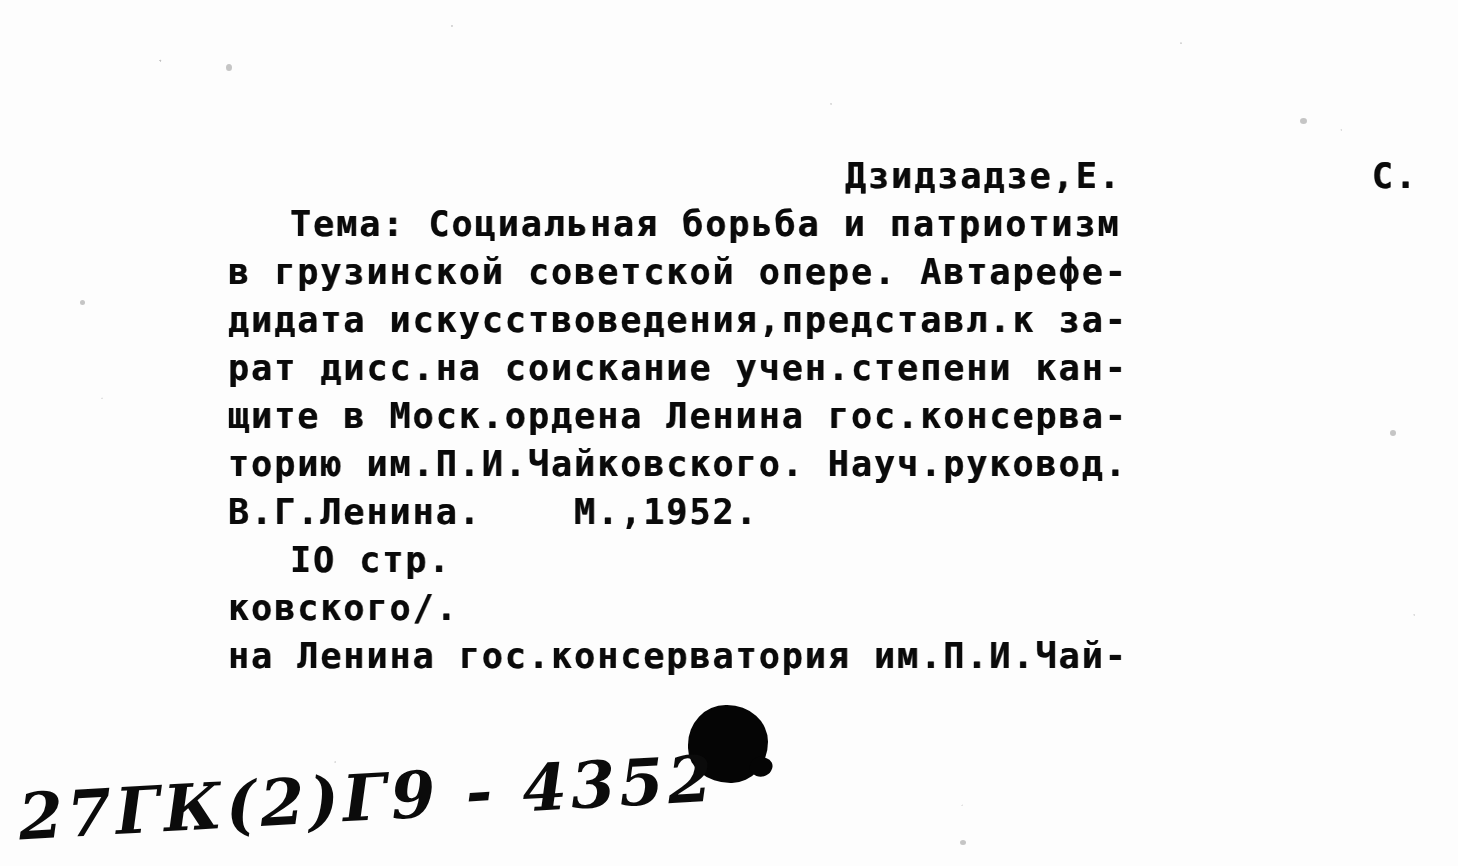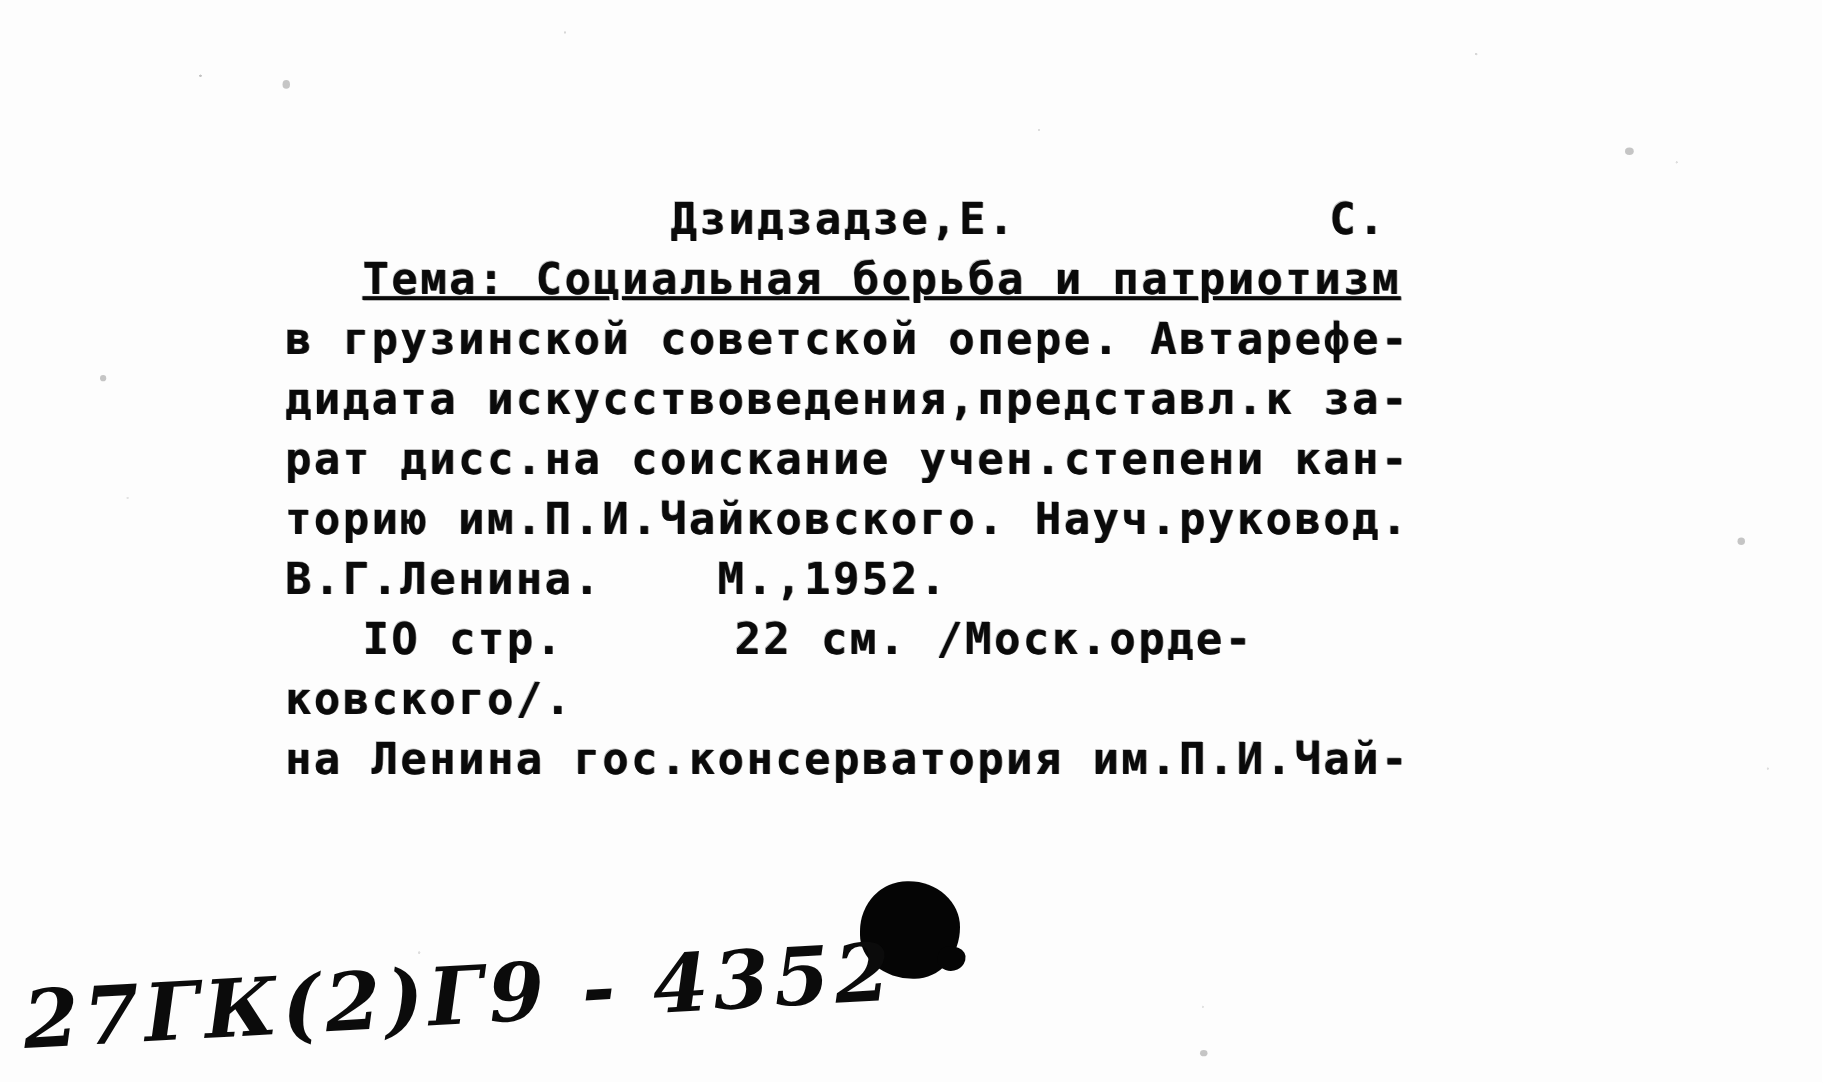--- a/index.html
+++ b/index.html
@@ -42,28 +42,28 @@
     color: #0a0a0a;
     font-size: 35px;
     line-height: 48px;
     letter-spacing: 2.0px;
     font-weight: 700;
     white-space: pre;
     text-shadow: 0.6px 0.4px 0 rgba(0,0,0,0.55), -0.5px -0.3px 0 rgba(0,0,0,0.25);
   }
   .line.header {
     display: flex;
-    justify-content: center;
+    justify-content: flex-end;
   }
   .hdr-author { white-space: pre; }
   .hdr-mark {
     margin-left: 250px;
     white-space: pre;
   }
-  .line.indent { text-indent: 62px; text-decoration: underline; }
+  .line.indent { text-indent: 62px; }
   .line.gap-row {
     display: flex;
     white-space: pre;
     gap: 24px;
   }
   .gap-left { text-indent: 62px; }
   .gap-right { margin-left: 112px; }
   
   #blot {
     position: absolute;
@@ -123,26 +123,26 @@
 
     <div class="line header">
       <span class="hdr-author">Дзидзадзе,Е.</span>
       <span class="hdr-mark">С.</span>
     </div>
 
     <div class="line indent">Тема: Социальная борьба и патриотизм</div>
     <div class="line">в грузинской советской опере. Автарефе-</div>
     <div class="line">дидата искусствоведения,представл.к за-</div>
     <div class="line">рат дисс.на соискание учен.степени кан-</div>
+    <div class="line">щите в Моск.ордена Ленина гос.консерва-</div>
     <div class="line">торию им.П.И.Чайковского. Науч.руковод.</div>
     <div class="line">В.Г.Ленина.    М.,1952.</div>
 
     <div class="line gap-row">
       <span class="gap-left">IO стр.</span>
-      <span class="gap-right">22 см. /Моск.орде-</span>
     </div>
 
     <div class="line">ковского/.</div>
     <div class="line">на Ленина гос.консерватория им.П.И.Чай-</div>
 
   </div>
 
   <div id="blot"></div>
 
   <div id="callnum">27ГК(2)Г9 - 4352</div>

